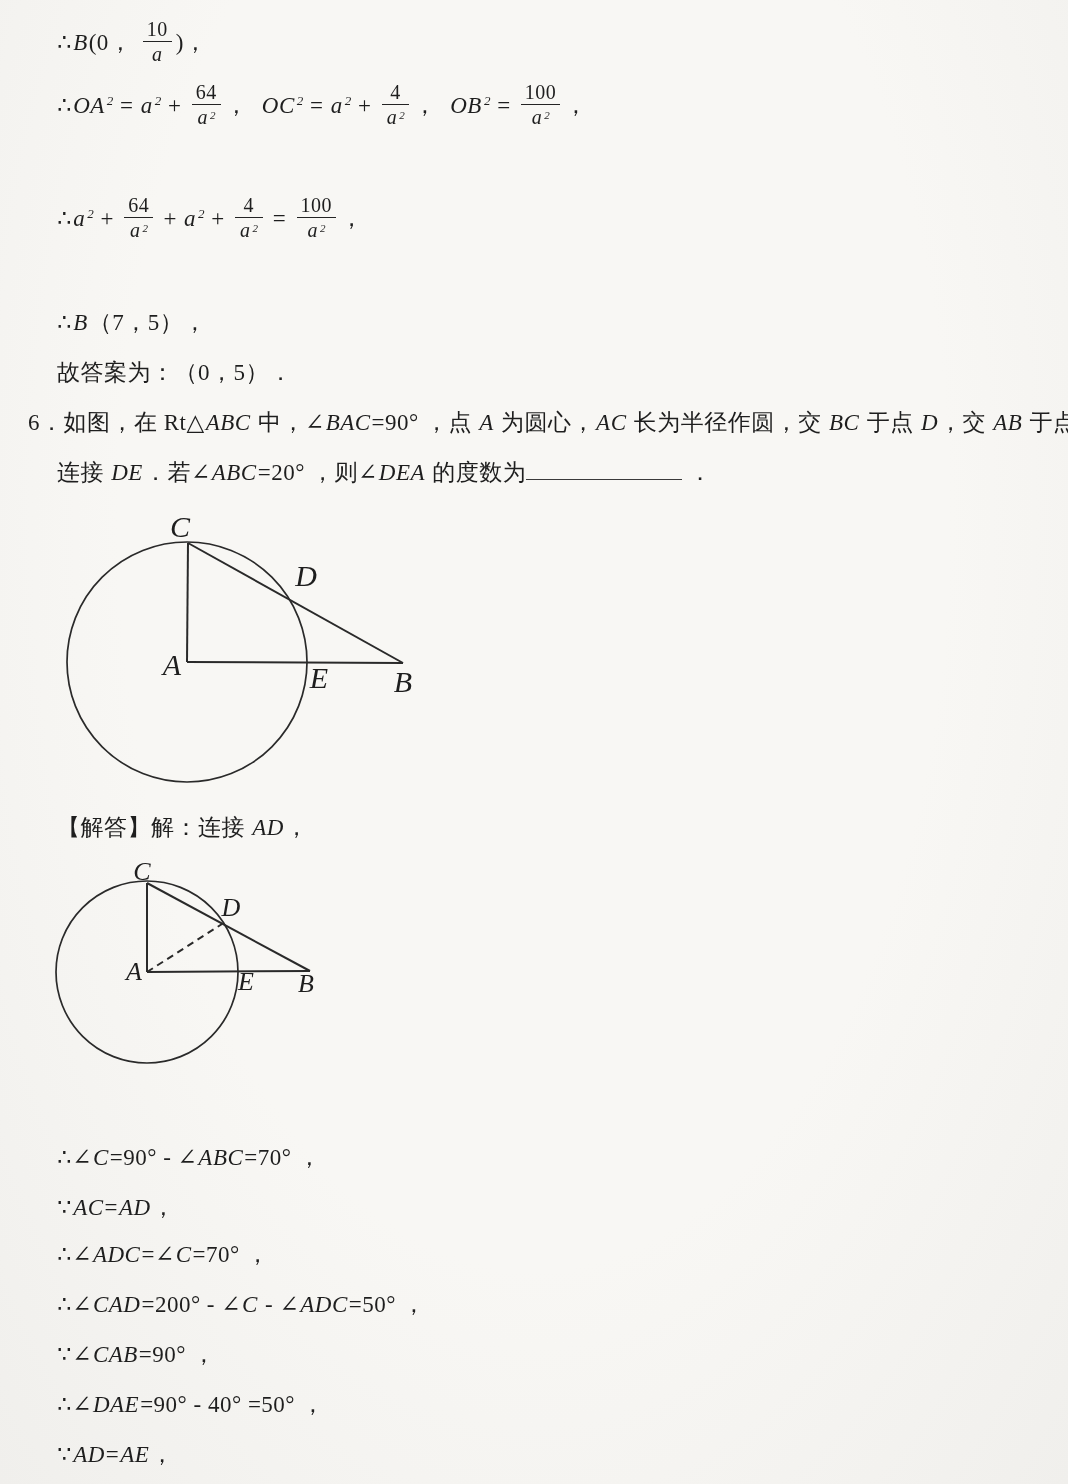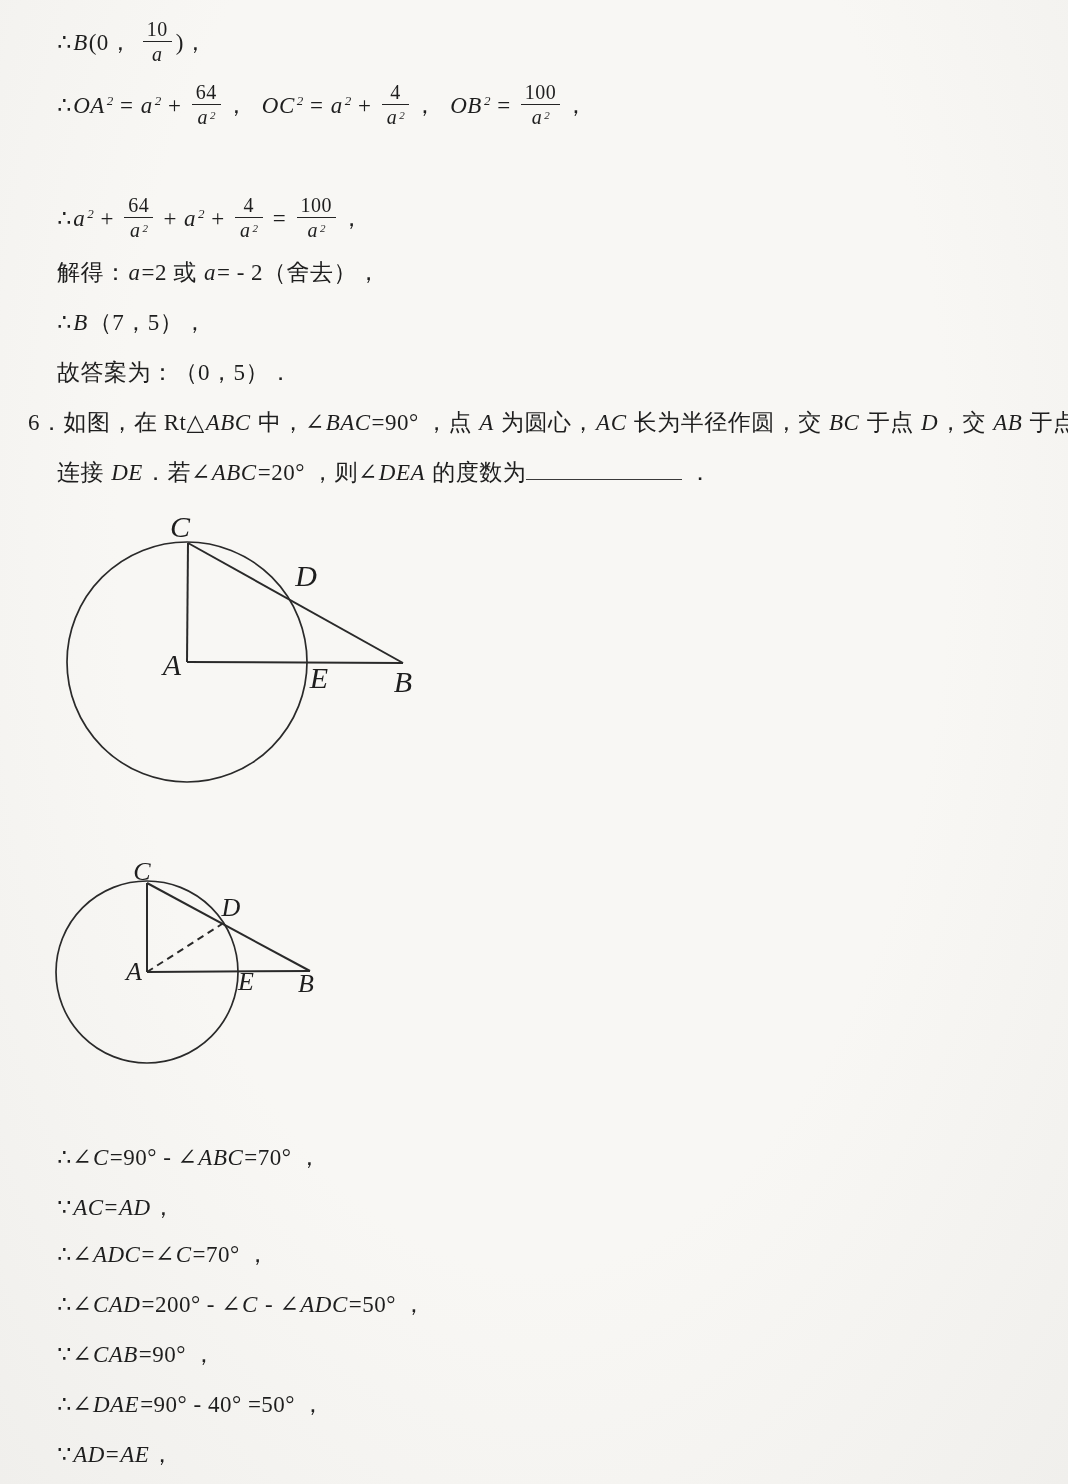--- a/index.html
+++ b/index.html
@@ -37,41 +37,41 @@
   .fig text { font-style:italic; font-family:"Liberation Serif","DejaVu Serif",serif; }
 </style>
 </head>
 <body>
 
 <div class="page">
 
   <div class="mline" style="top:13px"><span class="rm">∴</span><span class="it">B</span><span class="rm">(0， </span><span class="frac"><span class="fnum"><span class="rm">10</span></span><span class="fden"><span class="it">a</span></span></span><span class="rm">)，</span></div>
   <div class="mline" style="top:76px"><span class="rm">∴</span><span class="it">OA</span><sup>2</sup><span class="rm"> = </span><span class="it">a</span><sup>2</sup><span class="rm"> + </span><span class="frac"><span class="fnum"><span class="rm">64</span></span><span class="fden"><span class="it">a</span><sup>2</sup></span></span><span class="rm">，  </span><span class="it">OC</span><sup>2</sup><span class="rm"> = </span><span class="it">a</span><sup>2</sup><span class="rm"> + </span><span class="frac"><span class="fnum"><span class="rm">4</span></span><span class="fden"><span class="it">a</span><sup>2</sup></span></span><span class="rm">，  </span><span class="it">OB</span><sup>2</sup><span class="rm"> = </span><span class="frac"><span class="fnum"><span class="rm">100</span></span><span class="fden"><span class="it">a</span><sup>2</sup></span></span><span class="rm">，</span></div>
   <div class="mline" style="top:189px"><span class="rm">∴</span><span class="it">a</span><sup>2</sup><span class="rm"> + </span><span class="frac"><span class="fnum"><span class="rm">64</span></span><span class="fden"><span class="it">a</span><sup>2</sup></span></span><span class="rm"> + </span><span class="it">a</span><sup>2</sup><span class="rm"> + </span><span class="frac"><span class="fnum"><span class="rm">4</span></span><span class="fden"><span class="it">a</span><sup>2</sup></span></span><span class="rm"> = </span><span class="frac"><span class="fnum"><span class="rm">100</span></span><span class="fden"><span class="it">a</span><sup>2</sup></span></span><span class="rm">，</span></div>
-  <div class="mline" style="top:258px"><span class="rm">解得：</span><span class="it">a</span><span class="rm">=2 或 </span><span class="it">a</span><span class="rm">= - 2（舍去），</span></div>
   <div class="mline" style="top:308px"><span class="rm">∴</span><span class="it">B</span><span class="rm">（7，5），</span></div>
   <div class="mline" style="top:358px"><span class="rm">故答案为：（0，5）．</span></div>
 
   <div class="mline" style="top:408px; left:28px"><span class="rm">6．如图，在 Rt△</span><span class="it">ABC</span><span class="rm"> 中，∠</span><span class="it">BAC</span><span class="rm">=90° ，点 </span><span class="it">A</span><span class="rm"> 为圆心，</span><span class="it">AC</span><span class="rm"> 长为半径作圆，交 </span><span class="it">BC</span><span class="rm"> 于点 </span><span class="it">D</span><span class="rm">，交 </span><span class="it">AB</span><span class="rm"> 于点 </span></div>
   <div class="mline" style="top:458px"><span class="rm">连接 </span><span class="it">DE</span><span class="rm">．若∠</span><span class="it">ABC</span><span class="rm">=20° ，则∠</span><span class="it">DEA</span><span class="rm"> 的度数为</span><span class="blank" style="width: 156px;"></span><span class="rm"> ．</span></div>
 
   <div class="fig" style="left:55px; top:505px">
       <svg viewBox="55 505 370 290" width="370" height="290">
         <circle cx="187" cy="662" r="120" fill="none" stroke="#2a2a2a" stroke-width="1.7"></circle>
         <line x1="188" y1="543" x2="187" y2="662" stroke="#2a2a2a" stroke-width="2"></line>
         <line x1="187" y1="662" x2="403" y2="663" stroke="#2a2a2a" stroke-width="2"></line>
         <line x1="188" y1="543" x2="403" y2="663" stroke="#2a2a2a" stroke-width="2"></line>
         <text x="180" y="537" text-anchor="middle" font-size="30" fill="#1e1e1e">C</text>
         <text x="306" y="586" text-anchor="middle" font-size="30" fill="#1e1e1e">D</text>
         <text x="172" y="675" text-anchor="middle" font-size="30" fill="#1e1e1e">A</text>
         <text x="319" y="688" text-anchor="middle" font-size="30" fill="#1e1e1e">E</text>
         <text x="403" y="692" text-anchor="middle" font-size="30" fill="#1e1e1e">B</text>
       </svg>
     </div>
 
+  <div class="mline" style="top:813px"><span class="rm">【解答】解：连接 </span><span class="it">AD</span><span class="rm">，</span></div>
 
   <div class="fig" style="left:45px; top:858px">
       <svg viewBox="45 858 290 214" width="290" height="214">
         <circle cx="147" cy="972" r="91" fill="none" stroke="#2a2a2a" stroke-width="1.7"></circle>
         <line x1="147" y1="883" x2="147" y2="972" stroke="#2a2a2a" stroke-width="2"></line>
         <line x1="147" y1="972" x2="310" y2="971" stroke="#2a2a2a" stroke-width="2"></line>
         <line x1="147" y1="883" x2="310" y2="971" stroke="#2a2a2a" stroke-width="2"></line>
         <line x1="147" y1="972" x2="222" y2="924" stroke="#2a2a2a" stroke-width="2" stroke-dasharray="7 5"></line>
         <text x="142" y="880" text-anchor="middle" font-size="26" fill="#1e1e1e">C</text>
         <text x="231" y="916" text-anchor="middle" font-size="26" fill="#1e1e1e">D</text>

